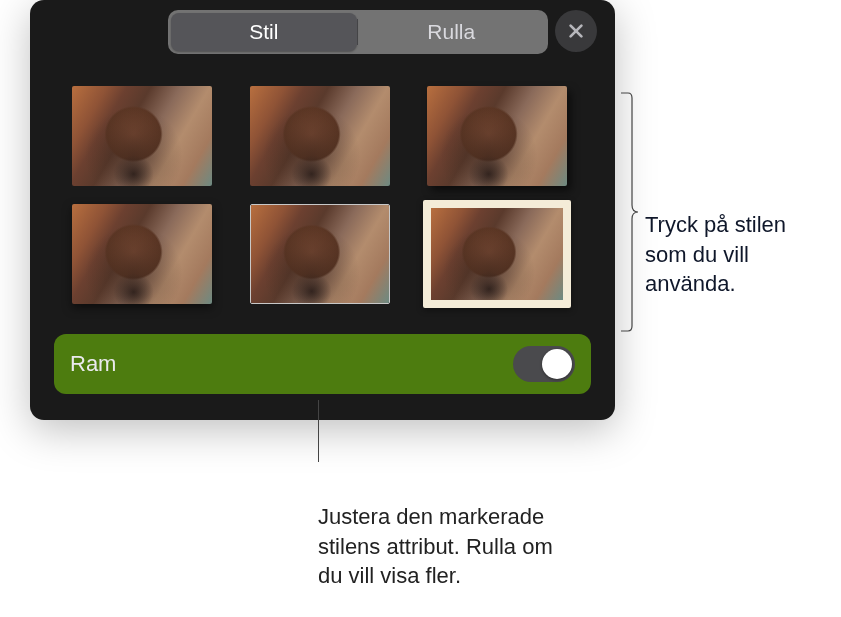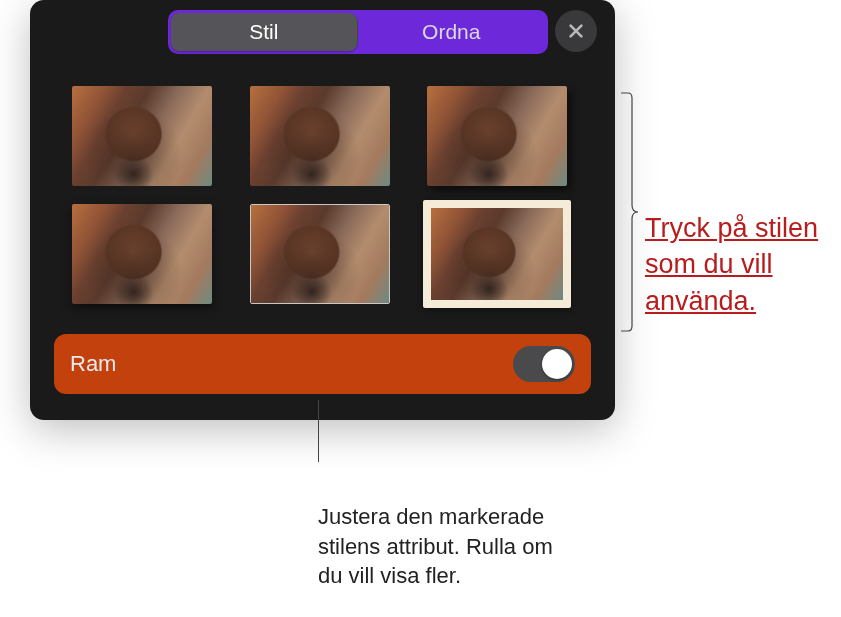--- a/index.html
+++ b/index.html
@@ -29,21 +29,21 @@
     .tabbar {
       display: flex;
       align-items: center;
       justify-content: center;
       gap: 0;
       margin: 0 16px 14px 16px;
       position: relative;
     }
     .segmented {
       display: flex;
-      background: #6d28d9;
+      background: #737373;
       border-radius: 10px;
       padding: 3px;
       width: 380px;
       margin-left: 70px;
     }
     .seg {
       flex: 1;
       text-align: center;
       padding: 7px 0;
       color: #d9d9de;
@@ -149,21 +149,21 @@
       inset:0;
       background:
         radial-gradient(ellipse 56% 80% at 44% 70%, rgba(60,38,28,0.55), transparent 62%),
         radial-gradient(ellipse 20% 26% at 44% 88%, #2e2320, transparent 72%);
     }
     .ram-row {
       display: flex;
       align-items: center;
       justify-content: space-between;
       margin: 8px 24px 0 24px;
-      background: #c2410c;
+      background: #4d7c0f;
       border-radius: 12px;
       padding: 12px 16px;
     }
     .ram-label {
       color: #eaeaee;
       font-size: 22px;
       font-weight: 400;
     }
     .toggle {
       width: 62px;
@@ -180,25 +180,24 @@
       width: 30px;
       height: 30px;
       background: #fff;
       border-radius: 50%;
       box-shadow: 0 1px 3px rgba(0,0,0,0.4);
     }
     .callout-right {
       position: absolute;
       left: 645px;
       top: 210px;
-      font-size: 27px;
-      color: #b91c1c;
+      font-size: 22px;
+      color: #0f172a;
       line-height: 1.35;
       width: 180px;
-      text-decoration: underline;
     }
     .callout-bottom {
       position: absolute;
       left: 318px;
       top: 470px;
       font-size: 22px;
       color: #222;
       line-height: 1.35;
       width: 260px;
       margin-top: 32px;
@@ -222,21 +221,21 @@
   </style>
 </head>
 <body>
 
 <div class="panel">
 
   <div class="tabbar">
     <div class="segmented">
       <div class="seg active">Stil</div>
       <div class="seg-divider"></div>
-      <div class="seg">Ordna</div>
+      <div class="seg">Rulla</div>
     </div>
   </div>
 
   <div class="close-btn">
     <svg viewBox="0 0 20 20">
       <line x1="4" y1="4" x2="16" y2="16"></line>
       <line x1="16" y1="4" x2="4" y2="16"></line>
     </svg>
   </div>
 

